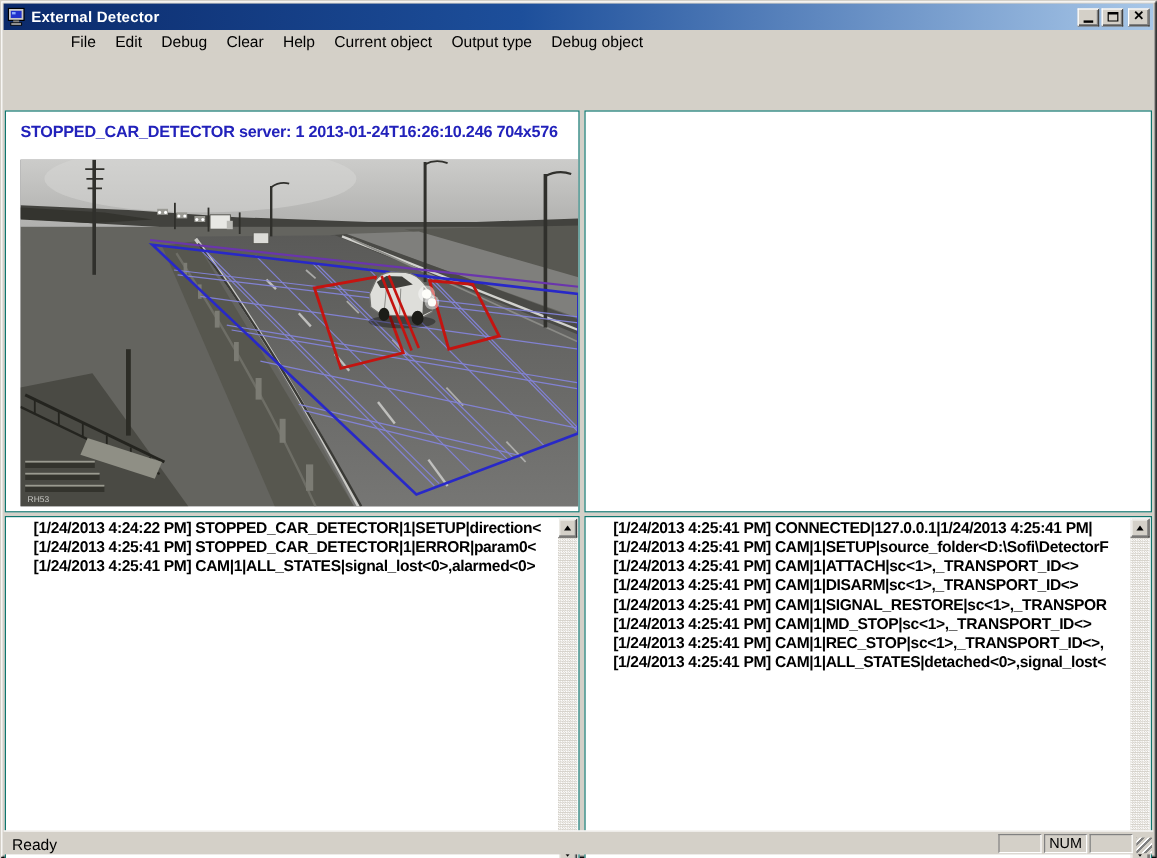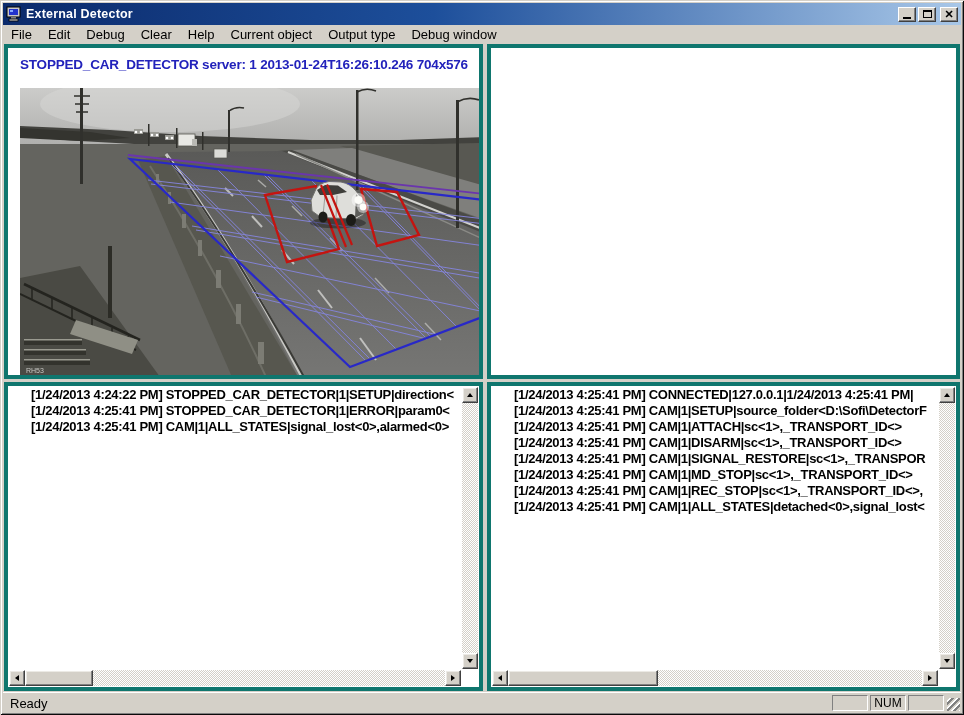--- a/index.html
+++ b/index.html
@@ -16,24 +16,24 @@
     white-space:nowrap;overflow:hidden;}
   .win-btns{display:flex;gap:2px;}
   .win-btn{width:18px;height:15px;background:#d4d0c8;border:1px solid;
     border-color:#fff #404040 #404040 #fff;box-shadow:inset -1px -1px 0 #808080;
     display:flex;align-items:center;justify-content:center;position:relative;}
   .glyph-min{width:8px;height:2px;background:#000;margin-top:7px;}
   .glyph-max{width:9px;height:8px;border:1px solid #000;border-top:2px solid #000;}
   .glyph-close{font-size:11px;font-weight:bold;color:#000;line-height:1;}
   
   .menubar{position:absolute;left:3px;top:25px;right:3px;height:19px;display:flex;
-    align-items:center;background:#d4d0c8;}
+    align-items:center;background:#d4d0c8;padding-left:48px;}
   .menubar>div{padding:2px 8px;font-size:13px;color:#000;}
   
-  .panel{position:absolute;background:#fff;border:4px solid #0f766e;overflow:hidden;}
+  .panel{position:absolute;background:#fff;border:1px solid #0f766e;overflow:hidden;margin-top:48px;}
   .p-video{left:4px;top:44px;width:479px;height:335px;}
   .p-empty{left:487px;top:44px;width:473px;height:335px;}
   .p-log{background:#fff;}
   .p-log-l{left:4px;top:382px;width:479px;height:309px;}
   .p-log-r{left:487px;top:382px;width:473px;height:309px;}
   .video-header{position:absolute;left:12px;top:9px;right:2px;font-size:13.5px;
     font-weight:bold;color:#2222bb;white-space:nowrap;overflow:hidden;letter-spacing:-.2px;}
   .video-frame{position:absolute;left:12px;top:40px;width:465px;height:289px;overflow:hidden;background:#888;}
   .video-frame svg{display:block;}
   
@@ -95,21 +95,21 @@
   </div>
 
   <div class="menubar">
       <div>File</div>
       <div>Edit</div>
       <div>Debug</div>
       <div>Clear</div>
       <div>Help</div>
       <div>Current object</div>
       <div>Output type</div>
-      <div>Debug window</div>
+      <div>Debug object</div>
     </div>
 
   <div class="panel p-video">
     <div class="video-header">STOPPED_CAR_DETECTOR server: 1 2013-01-24T16:26:10.246 704x576</div>
     <div class="video-frame">
       <svg width="465" height="289" viewBox="0 0 465 289" preserveAspectRatio="none">
         <defs>
           <linearGradient id="sky" x1="0" y1="0" x2="0" y2="1">
             <stop offset="0" stop-color="#ccccca"></stop>
               <stop offset="1" stop-color="#a8a8a6"></stop>

